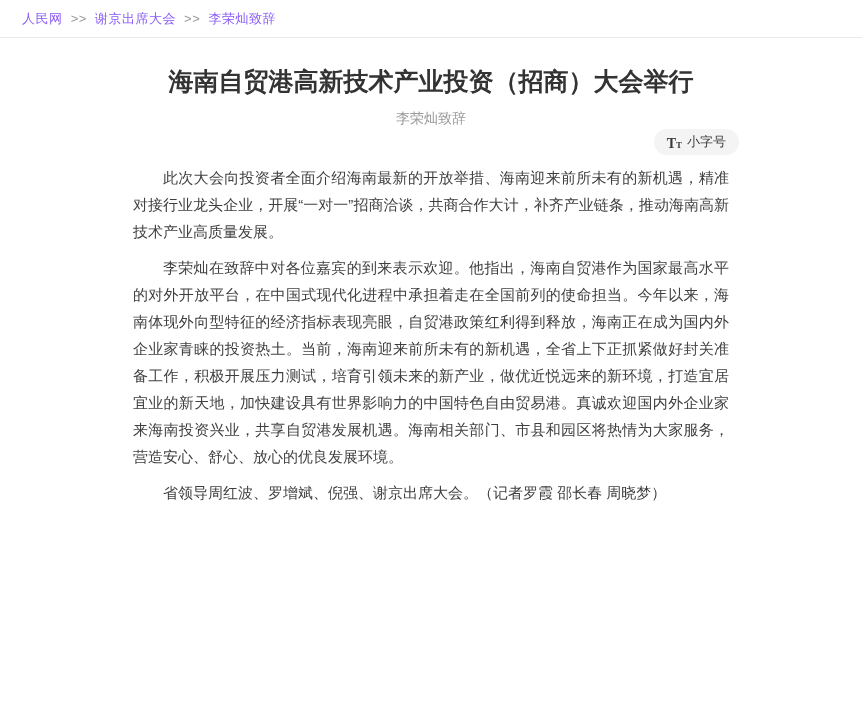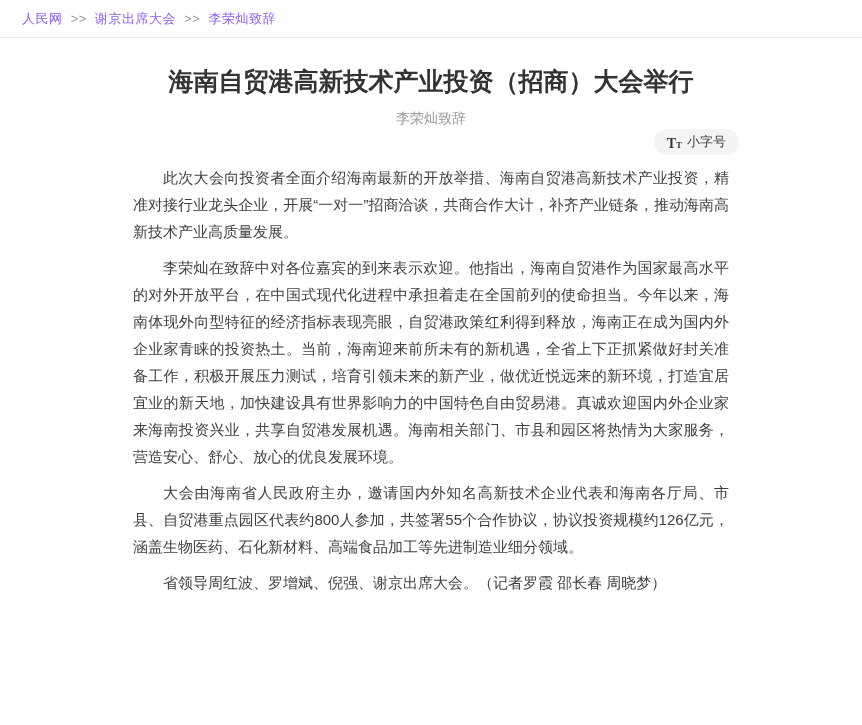--- a/index.html
+++ b/index.html
@@ -136,21 +136,20 @@
 
     <div class="toolbar">
       <button class="font-size-pill">
         <span class="tt-icon"><span class="t-big">T</span><span class="t-small">T</span></span>
         <span class="pill-label">小字号</span>
       </button>
     </div>
 
 
     <div class="body">
-        <p class="para">此次大会向投资者全面介绍海南最新的开放举措、海南自贸港高新技术产业投资，精准对接行业龙头企业，开展“一对一”招商洽谈，共商合作大计，补齐产业链条，推动海南高新技术产业高质量发展。</p>
+        <p class="para">此次大会向投资者全面介绍海南最新的开放举措、海南迎来前所未有的新机遇，精准对接行业龙头企业，开展“一对一”招商洽谈，共商合作大计，补齐产业链条，推动海南高新技术产业高质量发展。</p>
         <p class="para">李荣灿在致辞中对各位嘉宾的到来表示欢迎。他指出，海南自贸港作为国家最高水平的对外开放平台，在中国式现代化进程中承担着走在全国前列的使命担当。今年以来，海南体现外向型特征的经济指标表现亮眼，自贸港政策红利得到释放，海南正在成为国内外企业家青睐的投资热土。当前，海南迎来前所未有的新机遇，全省上下正抓紧做好封关准备工作，积极开展压力测试，培育引领未来的新产业，做优近悦远来的新环境，打造宜居宜业的新天地，加快建设具有世界影响力的中国特色自由贸易港。真诚欢迎国内外企业家来海南投资兴业，共享自贸港发展机遇。海南相关部门、市县和园区将热情为大家服务，营造安心、舒心、放心的优良发展环境。</p>
-        <p class="para">大会由海南省人民政府主办，邀请国内外知名高新技术企业代表和海南各厅局、市县、自贸港重点园区代表约800人参加，共签署55个合作协议，协议投资规模约126亿元，涵盖生物医药、石化新材料、高端食品加工等先进制造业细分领域。</p>
         <p class="para">省领导周红波、罗增斌、倪强、谢京出席大会。（记者罗霞 邵长春 周晓梦）</p>
       </div>
 
   </div>
 
 </div>
 
 </body></html>

